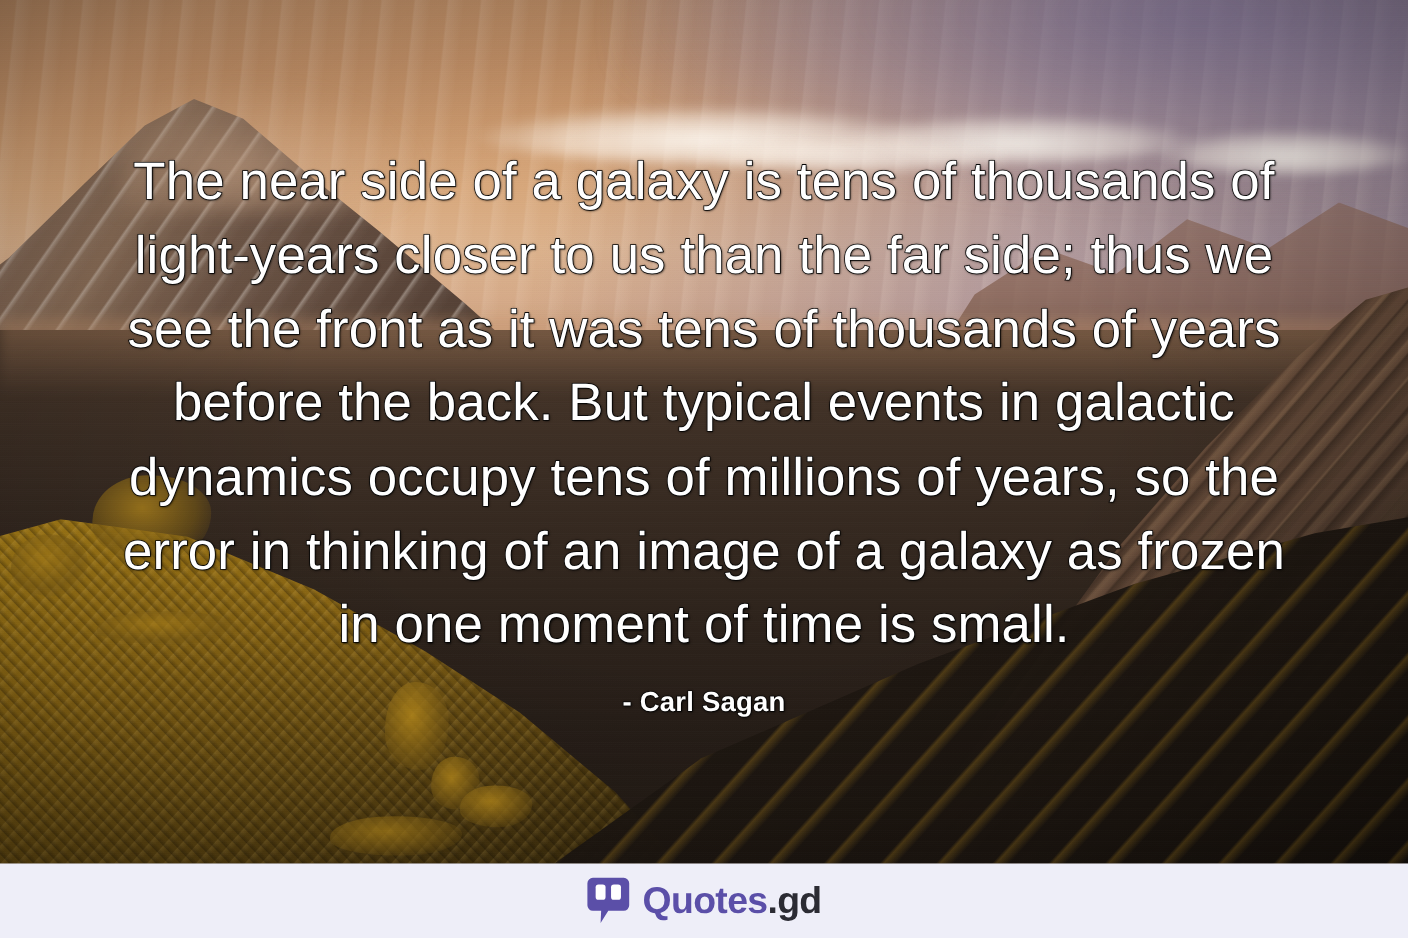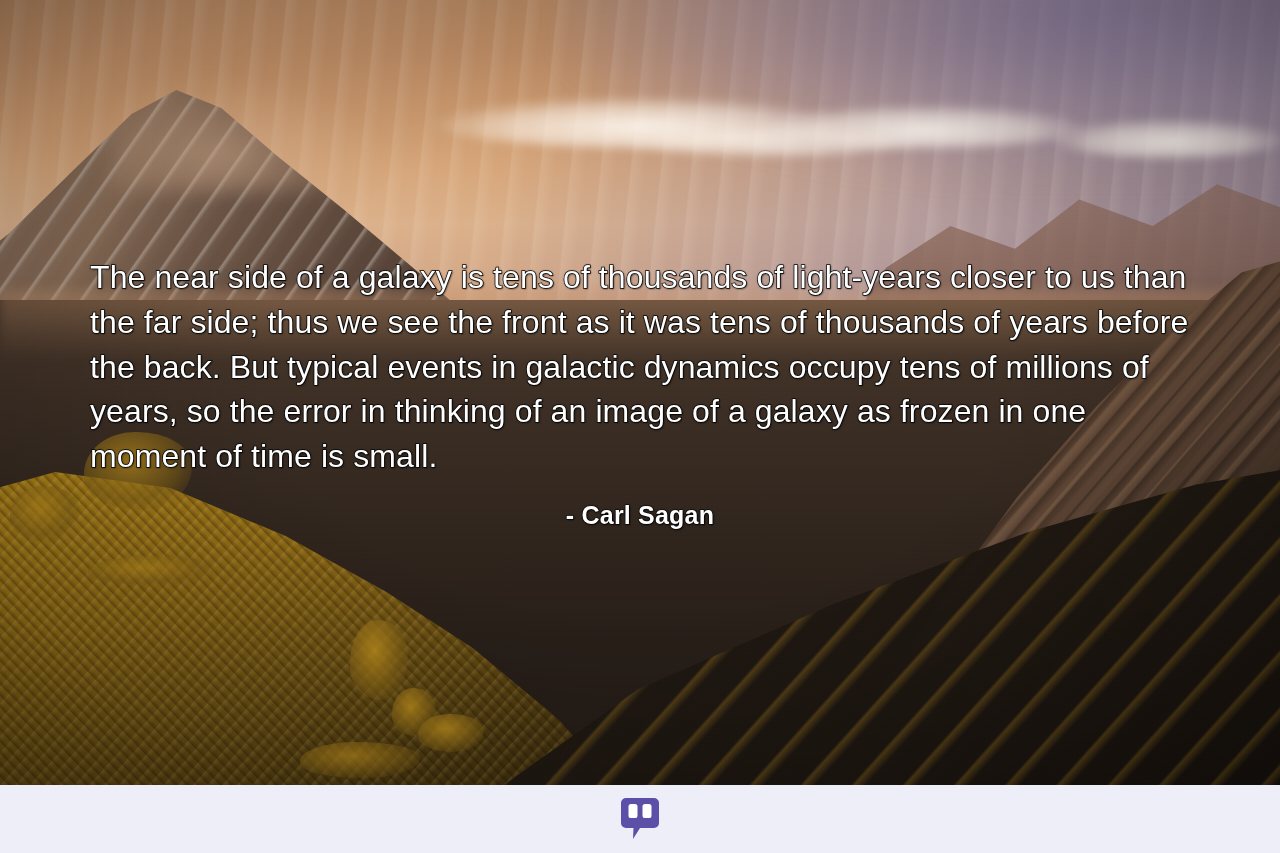--- a/index.html
+++ b/index.html
@@ -297,23 +297,23 @@
     bottom: 68px;
     display: flex;
     flex-direction: column;
     align-items: center;
     justify-content: center;
     padding: 0 78px;
     box-sizing: border-box;
   }
   .quote-text {
     margin: 0;
-    text-align: left;
+    text-align: center;
     color: #ffffff;
-    font-size: 32px;
+    font-size: 48px;
     line-height: 1.40;
     font-weight: 400;
     letter-spacing: .1px;
     max-width: 1100px;
     -webkit-text-stroke: 1.4px #0a0a0a;
     paint-order: stroke fill;
     text-shadow:
       0 0 2px rgba(0,0,0,.85),
       1px 1px 2px rgba(0,0,0,.65);
   }
@@ -398,16 +398,19 @@
     <p class="quote-author">- Carl Sagan</p>
   </div>
 
   <div class="footer">
     <div class="brand">
       <svg class="brand-mark" width="40" height="44" viewBox="0 0 40 44">
         <path d="M6 1 H34 A5 5 0 0 1 39 6 V26 A5 5 0 0 1 34 31 H20 L13 42 L13.5 31 H6 A5 5 0 0 1 1 26 V6 A5 5 0 0 1 6 1 Z" fill="#5b4fa8"></path>
         <rect x="8.5" y="7" width="9" height="14" rx="2.6" fill="#ffffff"></rect>
         <rect x="22.5" y="7" width="9" height="14" rx="2.6" fill="#ffffff"></rect>
       </svg>
+      <span class="brand-word">
+        <span class="b-name">Quotes</span><span class="b-tld">.gd</span>
+      </span>
     </div>
   </div>
 
 </div>
 
 </body></html>

